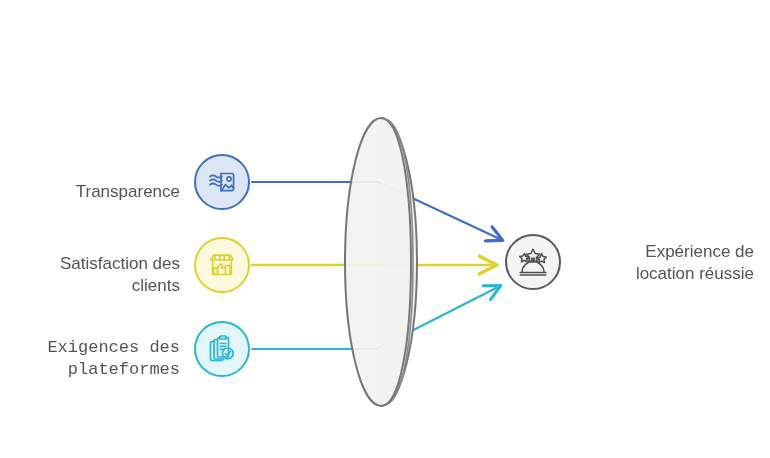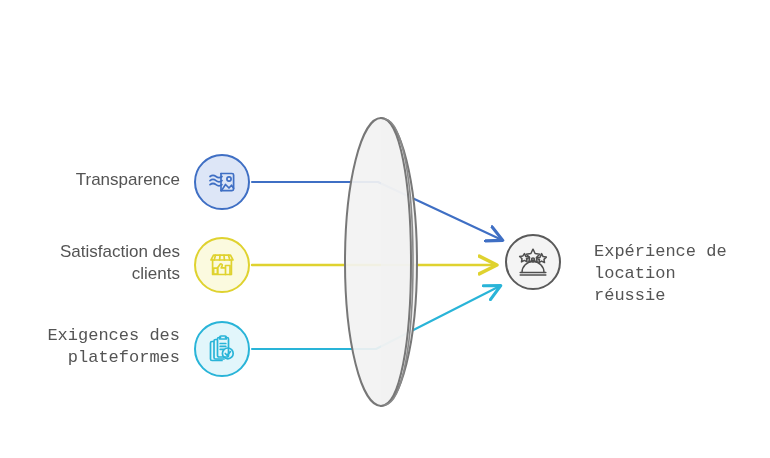--- a/index.html
+++ b/index.html
@@ -11,22 +11,22 @@
   #stage{position:absolute;left:0;top:0;width:770px;height:458px;}
   #svg-layer{position:absolute;left:0;top:0;width:770px;height:458px;}
 
   .node-label{
     position:absolute;
     font-size:17px;
     line-height:22px;
     color:#545454;
     white-space:pre-line;
   }
-  .label-left{text-align:right;}
-  .label-right{text-align:left;font-family:Liberation Mono, monospace;}
+  .label-left{text-align:right;margin-top:12px;}
+  .label-right{text-align:right;}
 
   .icon-badge{
     position:absolute;
     width:56px;height:56px;border-radius:50%;
     box-sizing:border-box;
     display:flex;align-items:center;justify-content:center;
   }
   .icon-badge svg{display:block;}
 </style>
 </head>

